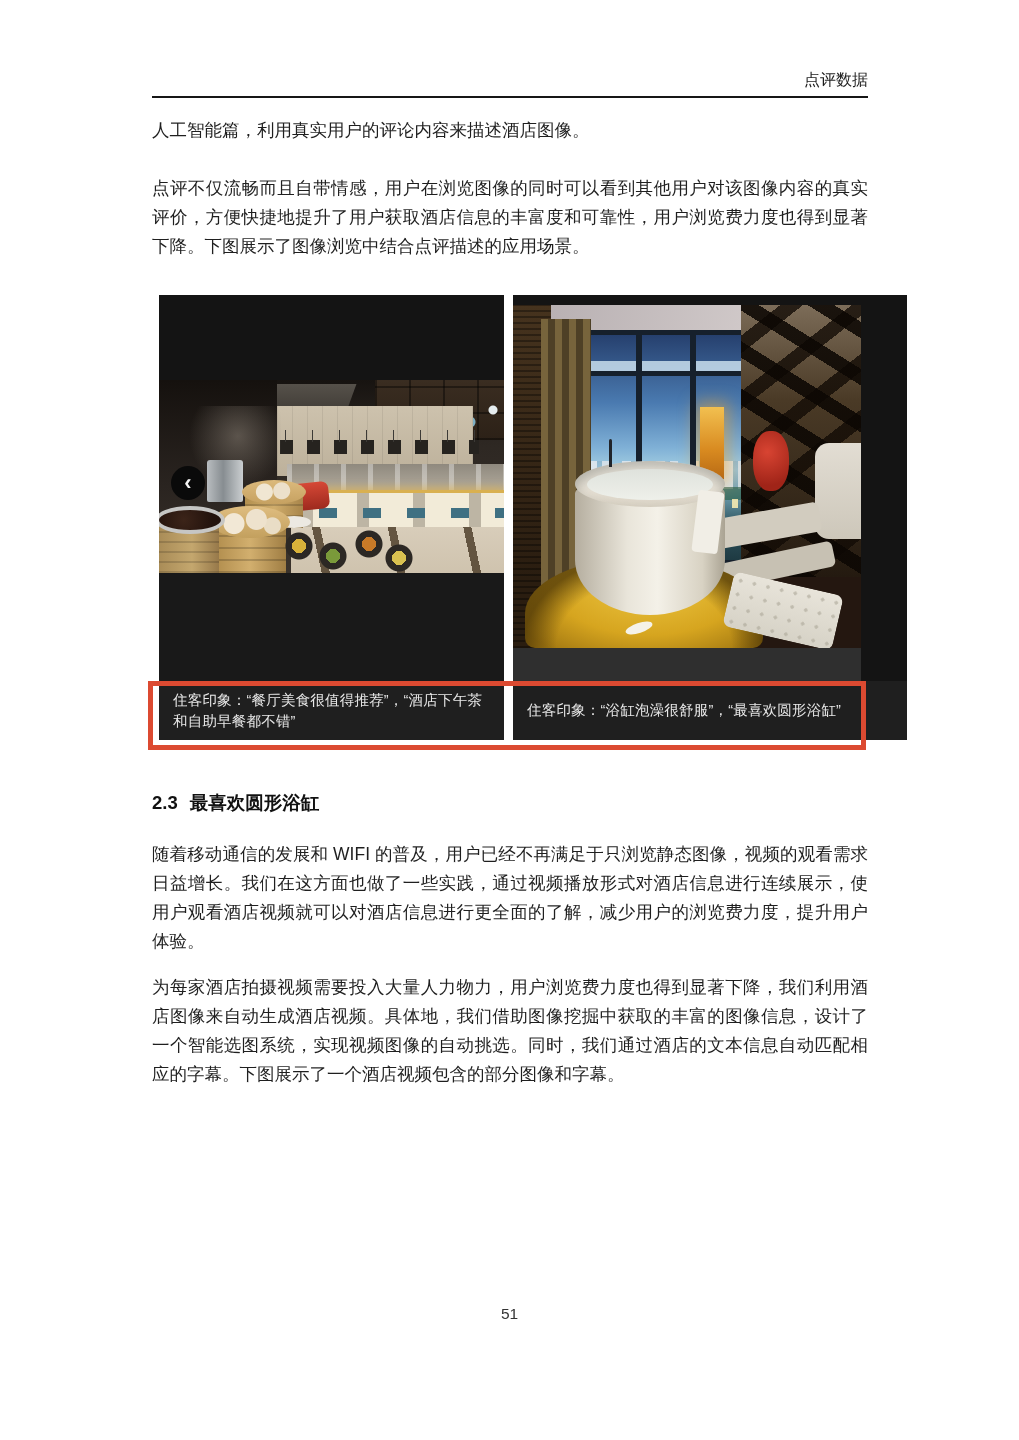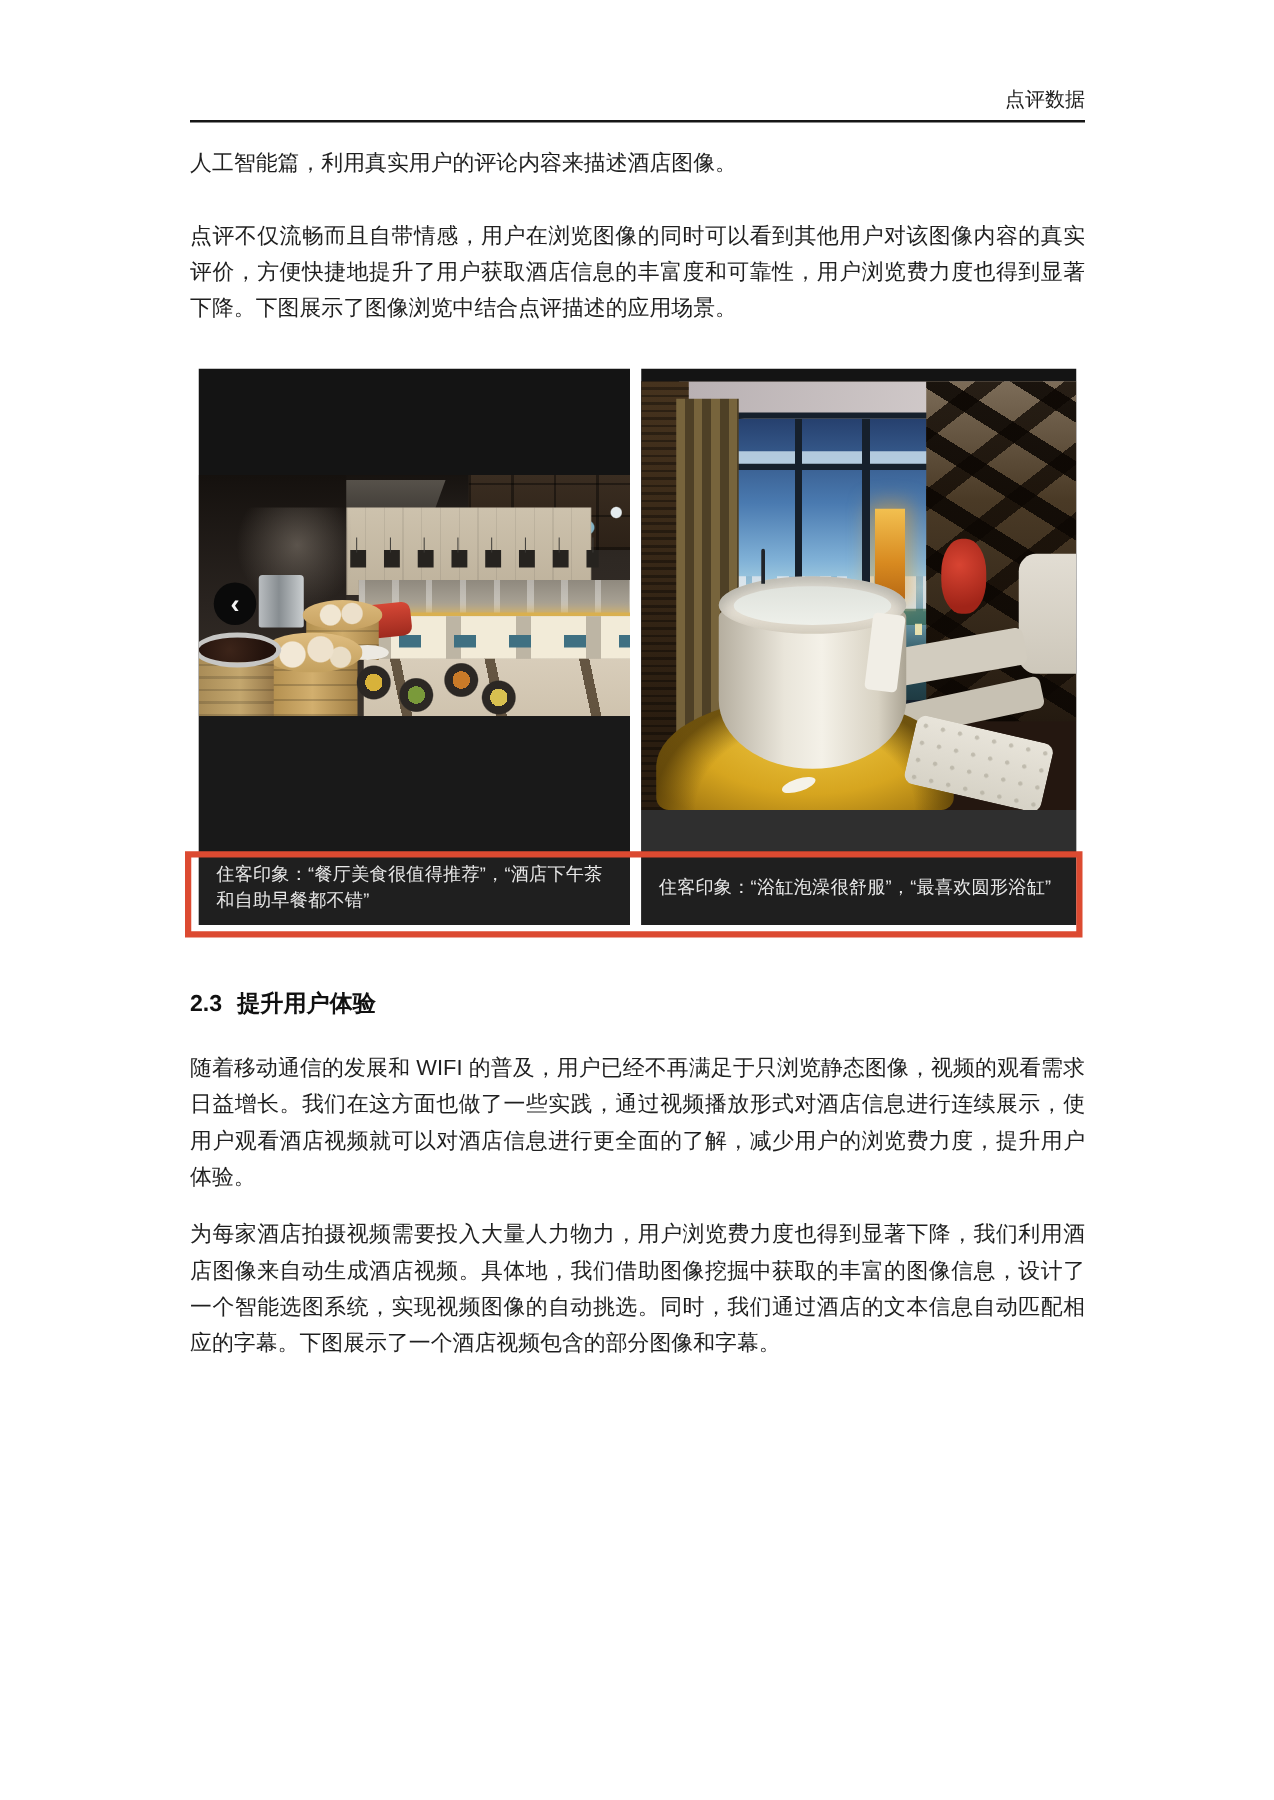--- a/index.html
+++ b/index.html
@@ -18,21 +18,21 @@
   .p3{top:840px;}
   .p4{top:973px;}
   .section{position:absolute;left:152px;top:790px;margin:0;font-size:18.5px;font-weight:bold;color:#111;}
   .section .num{margin-right:12px;}
   .page-number{position:absolute;left:0;top:1305px;width:100%;text-align:center;font-size:15.5px;color:#333;}
 
   
   .figure{position:absolute;left:152px;top:295px;width:716px;height:462px;}
   .panel{position:absolute;top:0;height:445px;background:#141414;overflow:hidden;}
   .panel.left{left:7px;width:345px;}
-  .panel.right{left:361px;width:348px;}
+  .panel.right{left:361px;width:348px;padding-left:46px;}
   .photo{position:absolute;left:0;overflow:hidden;}
   .caption{position:absolute;left:0;right:0;top:386px;height:59px;background:#1f1f1f;color:#e8e8e8;
            font-size:14.5px;font-weight:400;line-height:21px;display:flex;align-items:center;
            padding:0 14px;box-sizing:border-box;letter-spacing:0.2px;}
   .red-box{position:absolute;left:-4px;top:386px;width:718px;height:69px;border:5px solid #dc4a31;
            box-sizing:border-box;pointer-events:none;z-index:30;}
   .shape{position:absolute;}
 
   
   .lp{top:85px;width:345px;height:193px;background:linear-gradient(180deg,#221d19 0%,#2e2823 35%,#3a332c 100%);}
@@ -228,18 +228,19 @@
         <div class="shape rp-towel"></div>
         <div class="shape rp-mat"></div>
       </div>
       <div class="rp-graystrip"></div>
       <div class="caption">住客印象：“浴缸泡澡很舒服”，“最喜欢圆形浴缸”</div>
     </div>
 
     <div class="red-box"></div>
   </div>
 
-  <h2 class="section"><span class="num">2.3</span><span>提升用户体验</span></h2>
+  <h2 class="section"><span class="num">2.3</span><span>最喜欢圆形浴缸</span></h2>
 
   <p class="para p3">随着移动通信的发展和 WIFI 的普及，用户已经不再满足于只浏览静态图像，视频的观看需求日益增长。我们在这方面也做了一些实践，通过视频播放形式对酒店信息进行连续展示，使用户观看酒店视频就可以对酒店信息进行更全面的了解，减少用户的浏览费力度，提升用户体验。</p>
   <p class="para p4">为每家酒店拍摄视频需要投入大量人力物力，用户浏览费力度也得到显著下降，我们利用酒店图像来自动生成酒店视频。具体地，我们借助图像挖掘中获取的丰富的图像信息，设计了一个智能选图系统，实现视频图像的自动挑选。同时，我们通过酒店的文本信息自动匹配相应的字幕。下图展示了一个酒店视频包含的部分图像和字幕。</p>
 
+  <div class="page-number">51</div>
 </div>
 
 </body></html>

